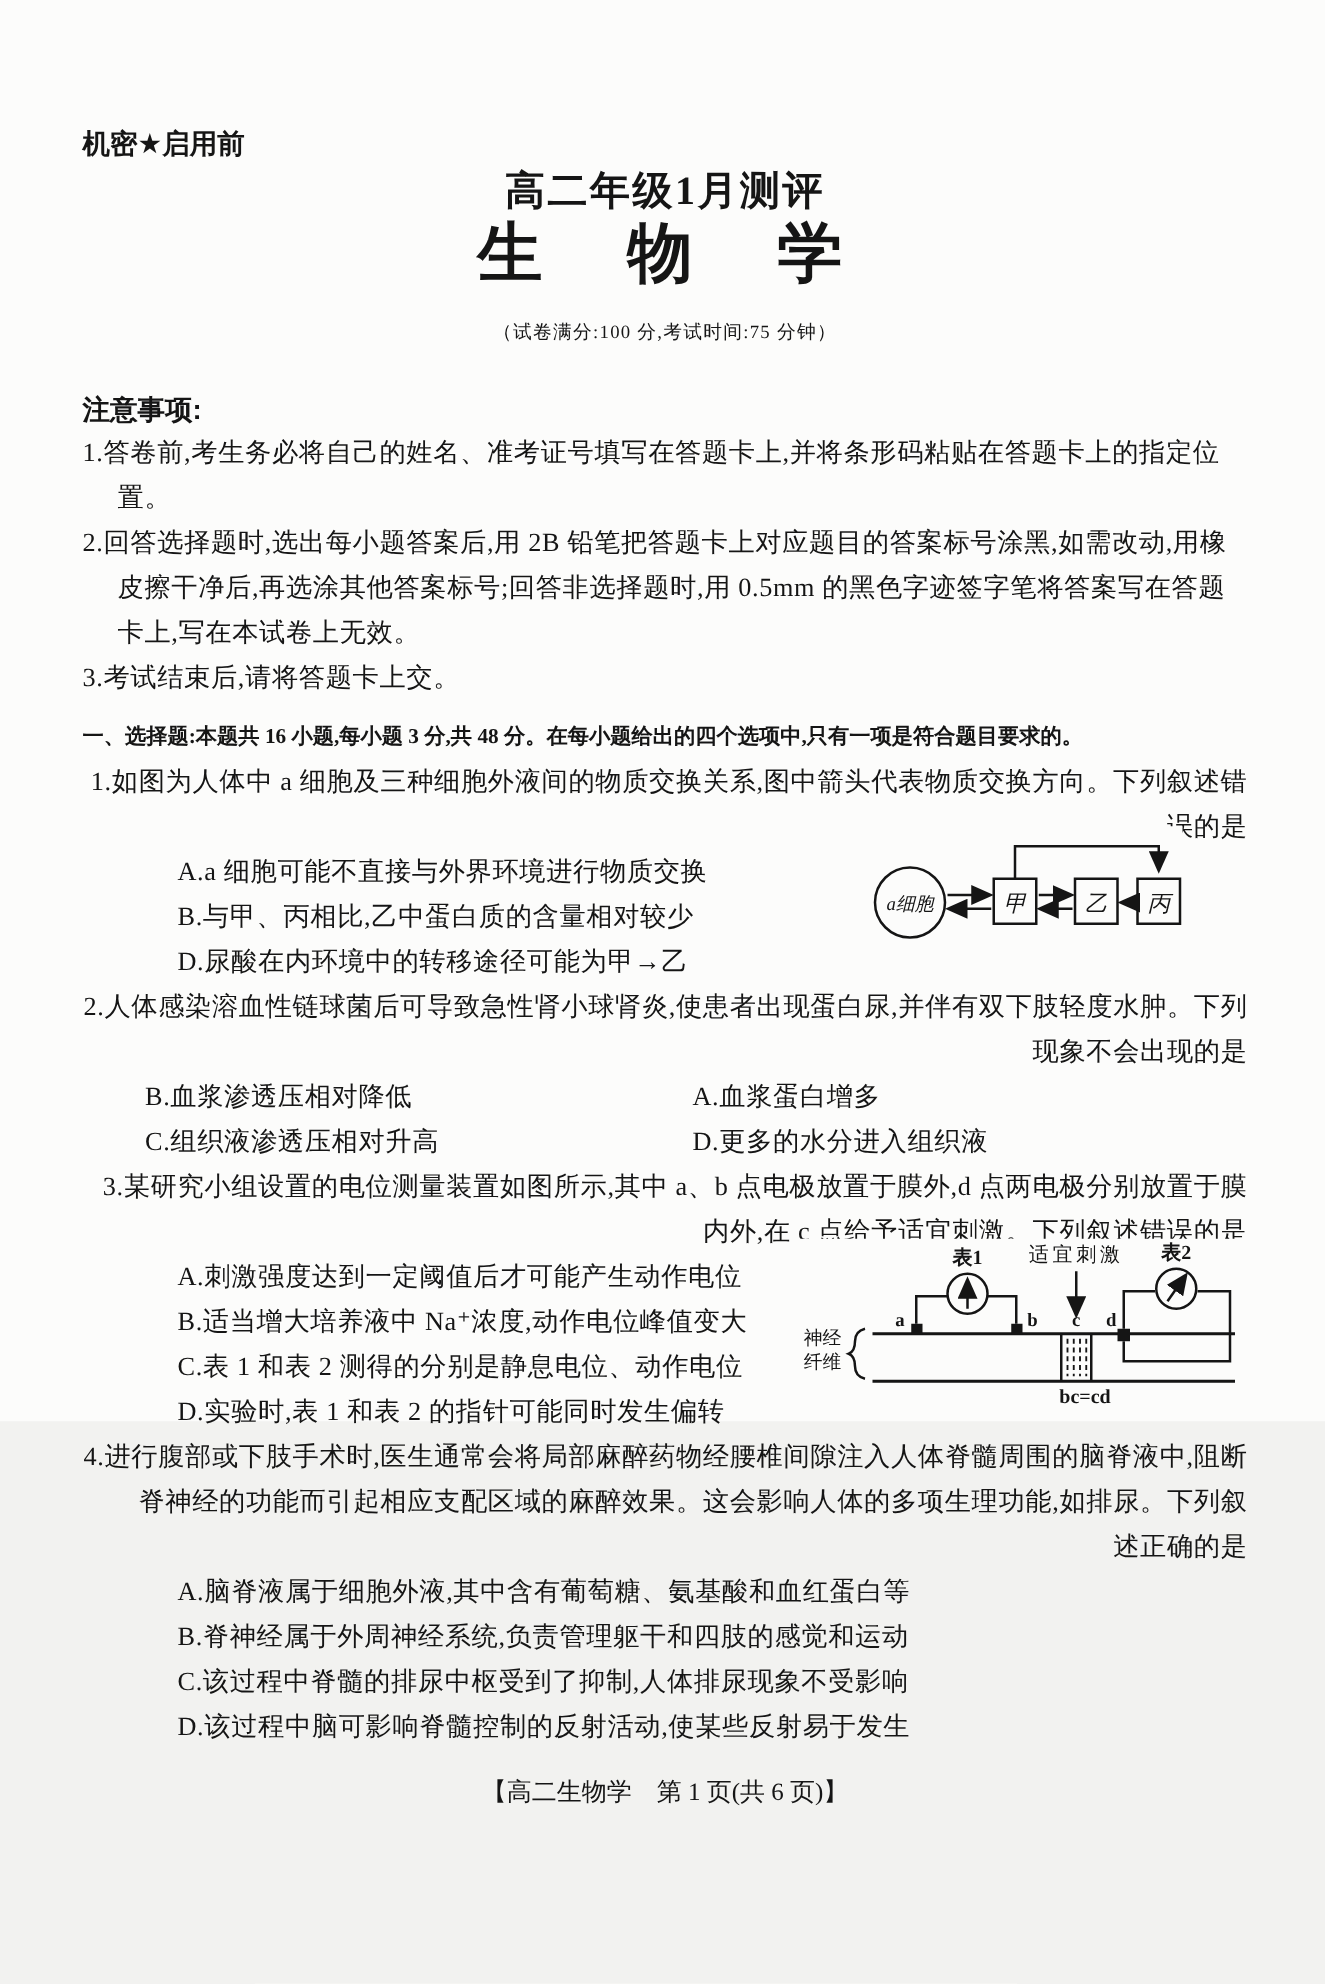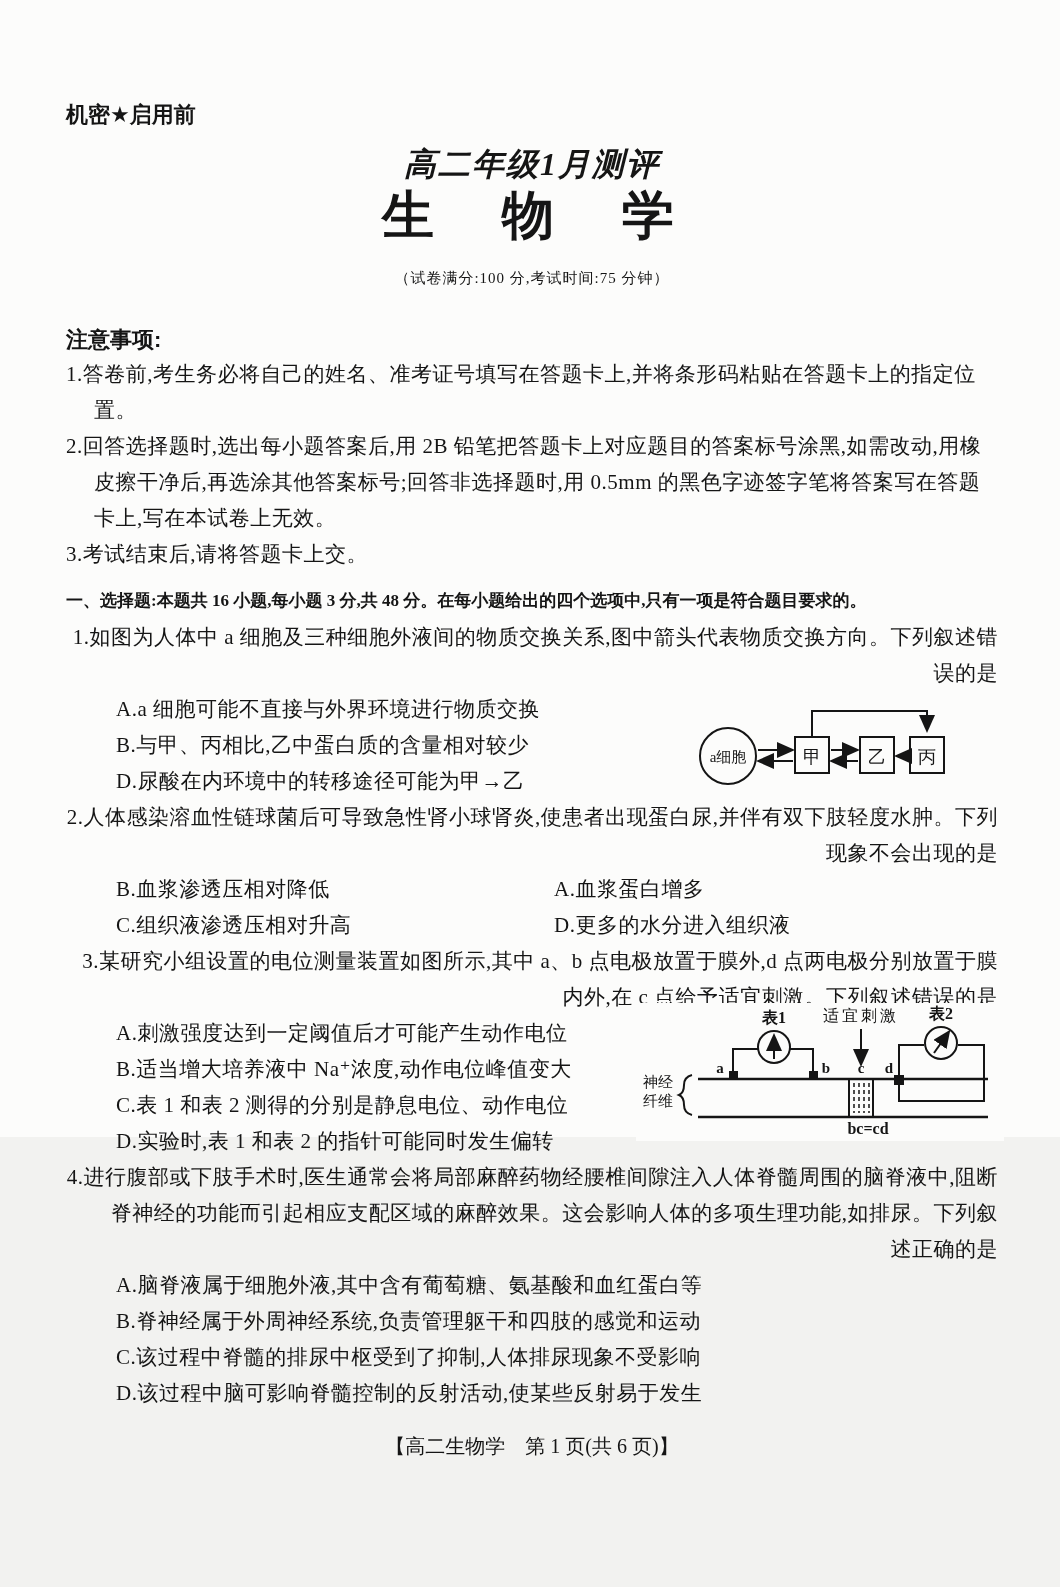--- a/index.html
+++ b/index.html
@@ -18,23 +18,22 @@
     position:relative;
   }
   .classification{
     font-weight:bold;
     font-size:22px;
     font-family:"Liberation Sans","DejaVu Sans",sans-serif;
   }
   .head{ text-align:center; }
   .title1{
     font-size:32px;font-weight:bold;
-    margin-top:12px;line-height:44px;
+    line-height:44px;
     letter-spacing:2px;
-    font-style:italic;
   }
   .title2{
     font-size:52px;font-weight:bold;
     margin-top:2px;line-height:56px;
     letter-spacing:8px;
   }
   .subtitle{
     font-size:15px;margin-top:20px;line-height:28px;
     letter-spacing:1px;
   }
@@ -53,35 +52,35 @@
     margin-top:10px;line-height:37px;
     padding-left:42px;text-indent:-42px;
   }
   .question{ position:relative; }
   .q-stem{
     font-size:21px;line-height:36px;
     padding-left:28px;text-indent:-28px;
     letter-spacing:0.5px;
     text-align:right;
   }
-  .opts{ margin-left:50px; }
+  .opts{ margin-left:76px; }
   .opt{
     font-size:21px;line-height:36px;
     letter-spacing:0.5px;
   }
   .opts-grid{
     margin-left:50px;
     display:grid;
     grid-template-columns:438px 1fr;
   }
   .fig{
     position:absolute;
     background:#fcfcfb;
   }
-  .fig-q1{ right:52px; top:76px; }
+  .fig-q1{ right:52px; top:54px;font-style:italic; }
   .fig-q3{ right:-6px; top:60px; }
   .footer{
     text-align:center;
     font-size:20px;
     margin-top:20px;
     line-height:30px;
   }
   svg text{ font-family:"Liberation Serif","DejaVu Serif",serif; fill:#151515; }
 </style>
 </head>

